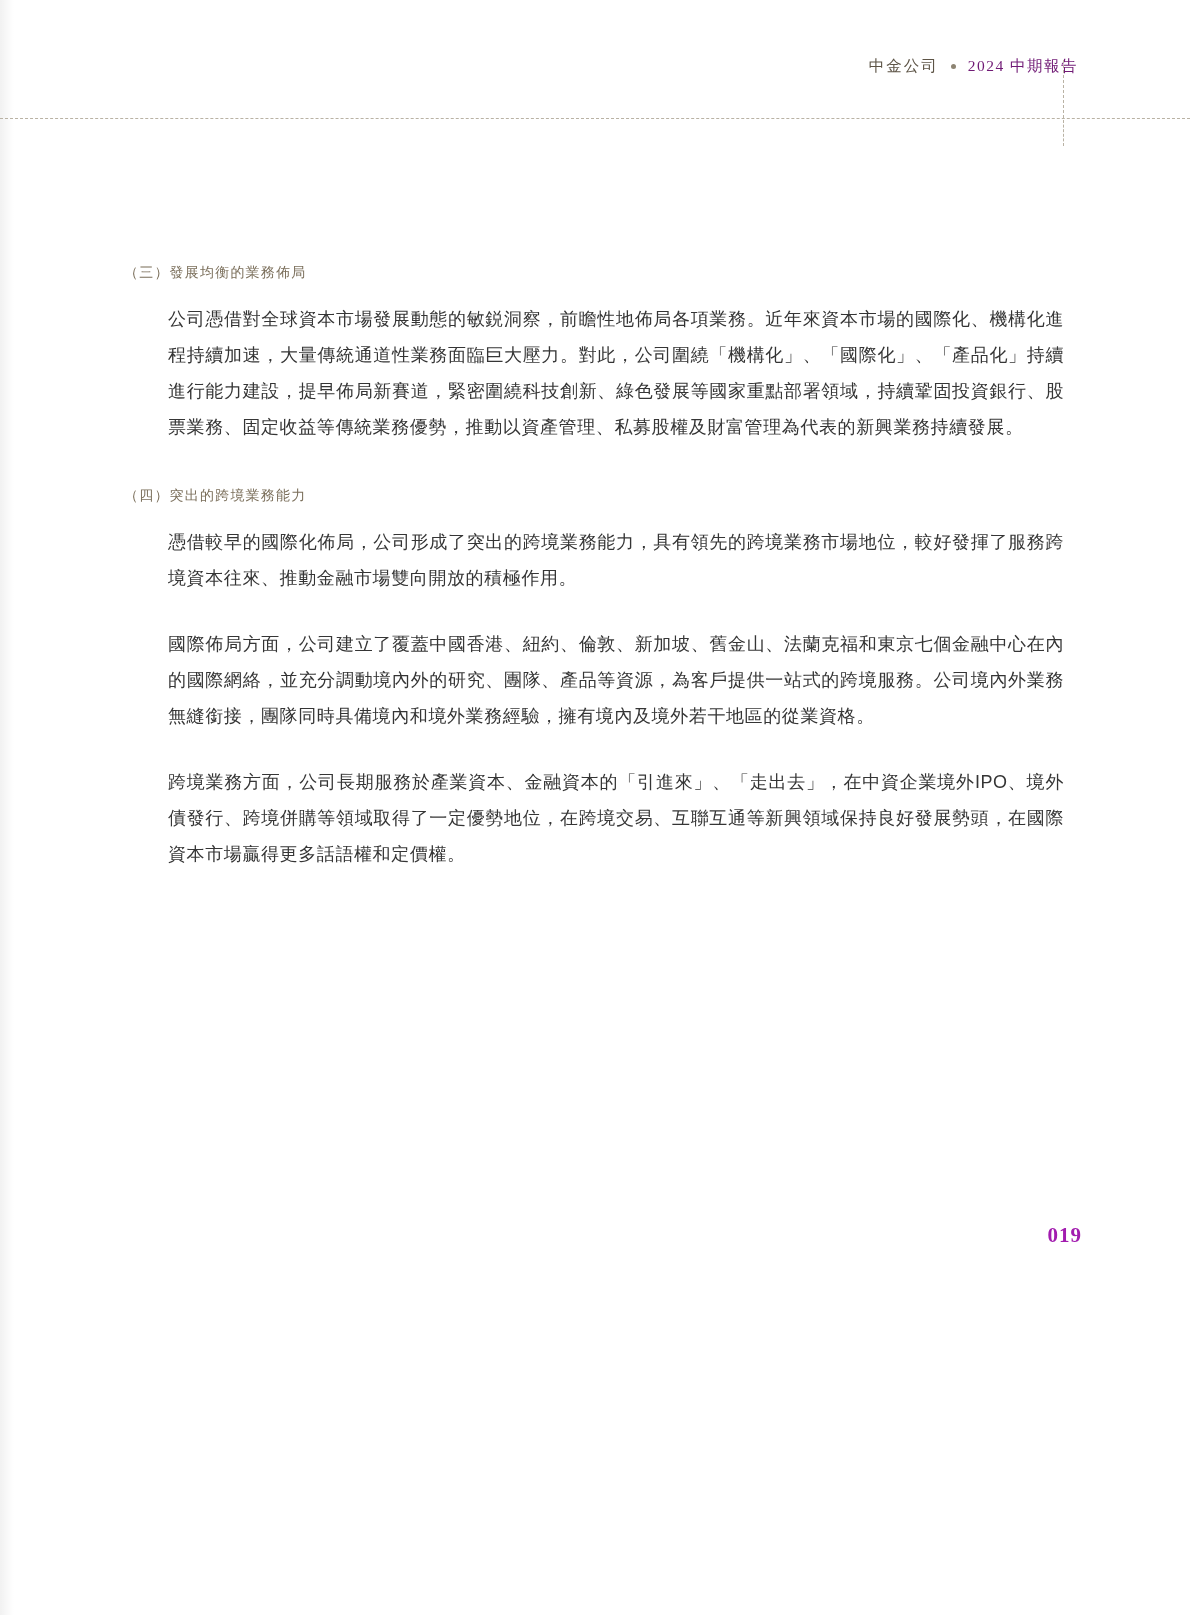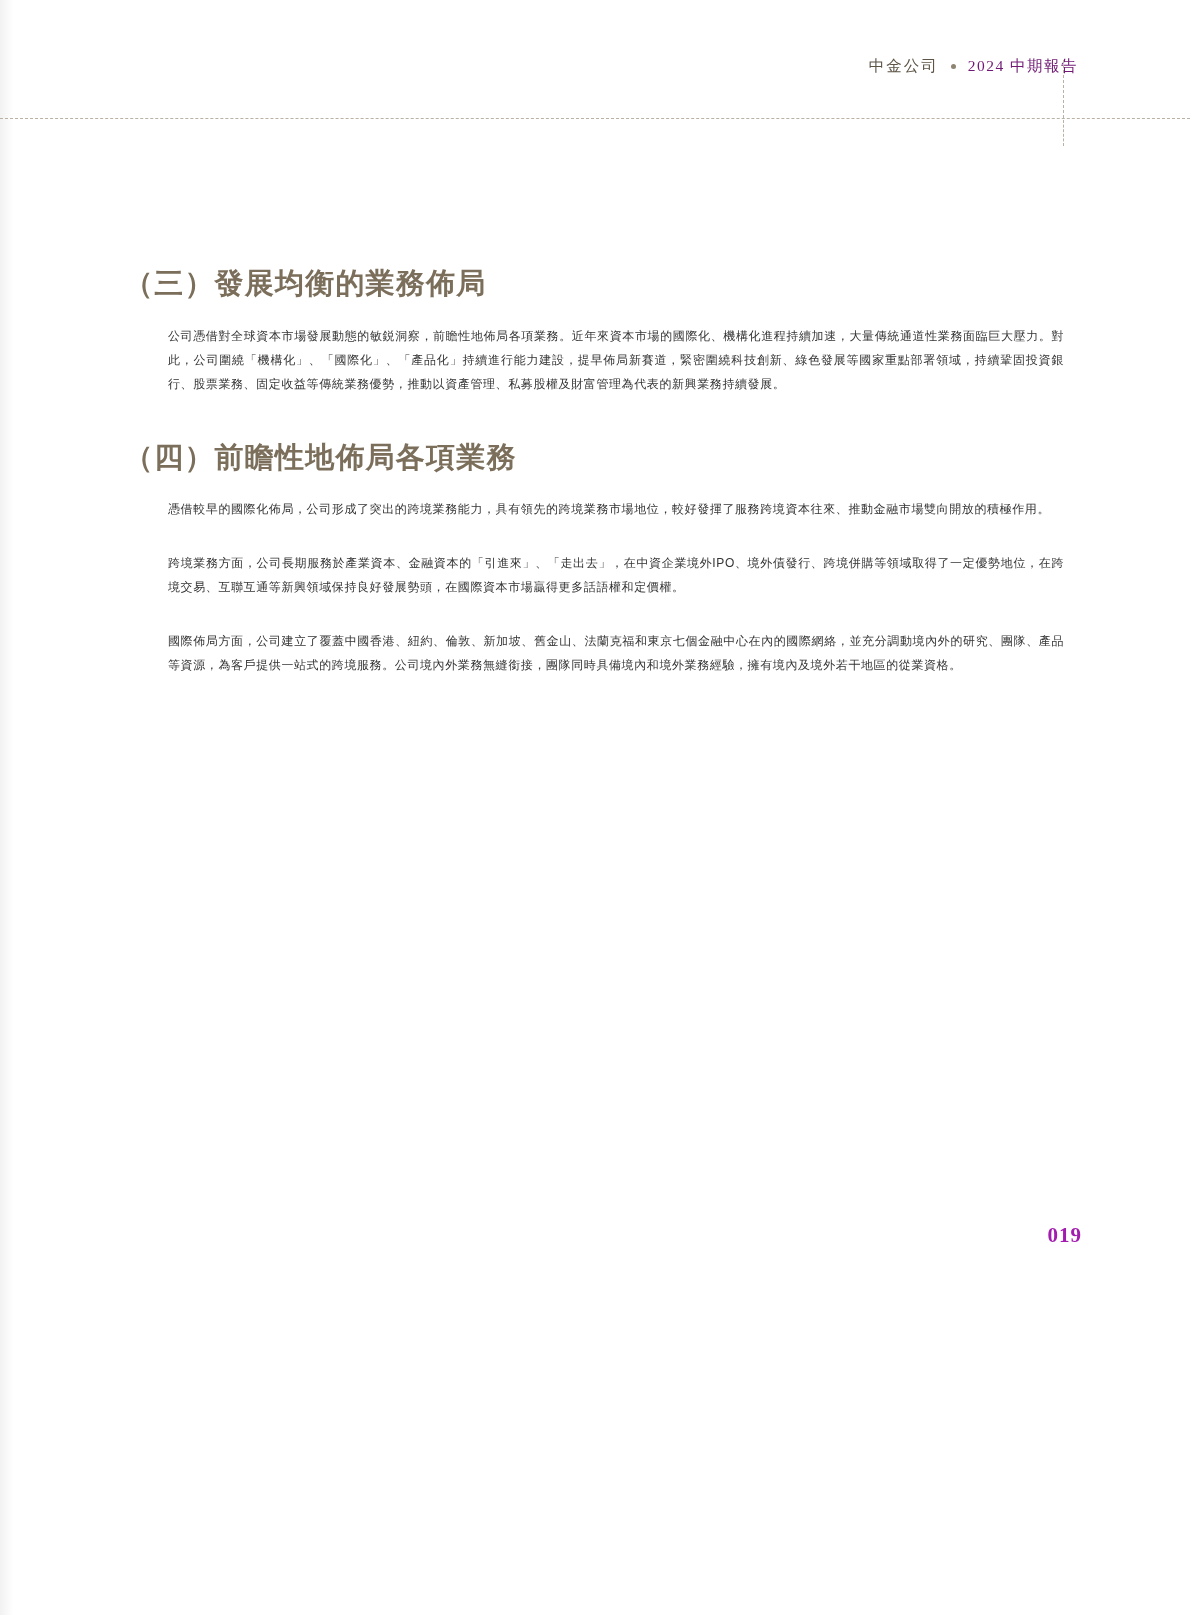--- a/index.html
+++ b/index.html
@@ -94,33 +94,33 @@
     position: absolute;
     top: 262px;
     left: 124px;
     width: 940px;
   }
 
   .section { margin-bottom: 6px; }
 
   h2.heading {
     font-family: "Liberation Sans", sans-serif;
-    font-size: 29px;
-    font-weight: 700;
+    font-size: 14px;
+    font-weight: 400;
     color: #7b6f5b;
     letter-spacing: 1.2px;
     margin: 0 0 18px 0;
     line-height: 1.5;
   }
 
   .section + .section { margin-top: 40px; }
 
   p.para {
     margin: 0 0 0 44px;
-    font-size: 12px;
+    font-size: 18px;
     line-height: 2.0;
     color: #353535;
     text-align: justify;
     letter-spacing: 0.6px;
     font-family: "Liberation Sans", sans-serif;
   }
   p.para + p.para { margin-top: 30px; }
 
   
   .folio {
@@ -164,23 +164,23 @@
   </div>
 
   <div class="content">
 
     <div class="section">
       <h2 class="heading">（三）發展均衡的業務佈局</h2>
       <p class="para">公司憑借對全球資本市場發展動態的敏鋭洞察，前瞻性地佈局各項業務。近年來資本市場的國際化、機構化進程持續加速，大量傳統通道性業務面臨巨大壓力。對此，公司圍繞「機構化」、「國際化」、「產品化」持續進行能力建設，提早佈局新賽道，緊密圍繞科技創新、綠色發展等國家重點部署領域，持續鞏固投資銀行、股票業務、固定收益等傳統業務優勢，推動以資產管理、私募股權及財富管理為代表的新興業務持續發展。</p>
     </div>
 
     <div class="section">
-      <h2 class="heading">（四）前瞻性地佈局各項業務</h2>
+      <h2 class="heading">（四）突出的跨境業務能力</h2>
       <p class="para">憑借較早的國際化佈局，公司形成了突出的跨境業務能力，具有領先的跨境業務市場地位，較好發揮了服務跨境資本往來、推動金融市場雙向開放的積極作用。</p>
+      <p class="para">國際佈局方面，公司建立了覆蓋中國香港、紐約、倫敦、新加坡、舊金山、法蘭克福和東京七個金融中心在內的國際網絡，並充分調動境內外的研究、團隊、產品等資源，為客戶提供一站式的跨境服務。公司境內外業務無縫銜接，團隊同時具備境內和境外業務經驗，擁有境內及境外若干地區的從業資格。</p>
       <p class="para">跨境業務方面，公司長期服務於產業資本、金融資本的「引進來」、「走出去」，在中資企業境外IPO、境外債發行、跨境併購等領域取得了一定優勢地位，在跨境交易、互聯互通等新興領域保持良好發展勢頭，在國際資本市場贏得更多話語權和定價權。</p>
-      <p class="para">國際佈局方面，公司建立了覆蓋中國香港、紐約、倫敦、新加坡、舊金山、法蘭克福和東京七個金融中心在內的國際網絡，並充分調動境內外的研究、團隊、產品等資源，為客戶提供一站式的跨境服務。公司境內外業務無縫銜接，團隊同時具備境內和境外業務經驗，擁有境內及境外若干地區的從業資格。</p>
     </div>
 
   </div>
 
   <div class="folio">019</div>
 
 </div>
 
 </body></html>

